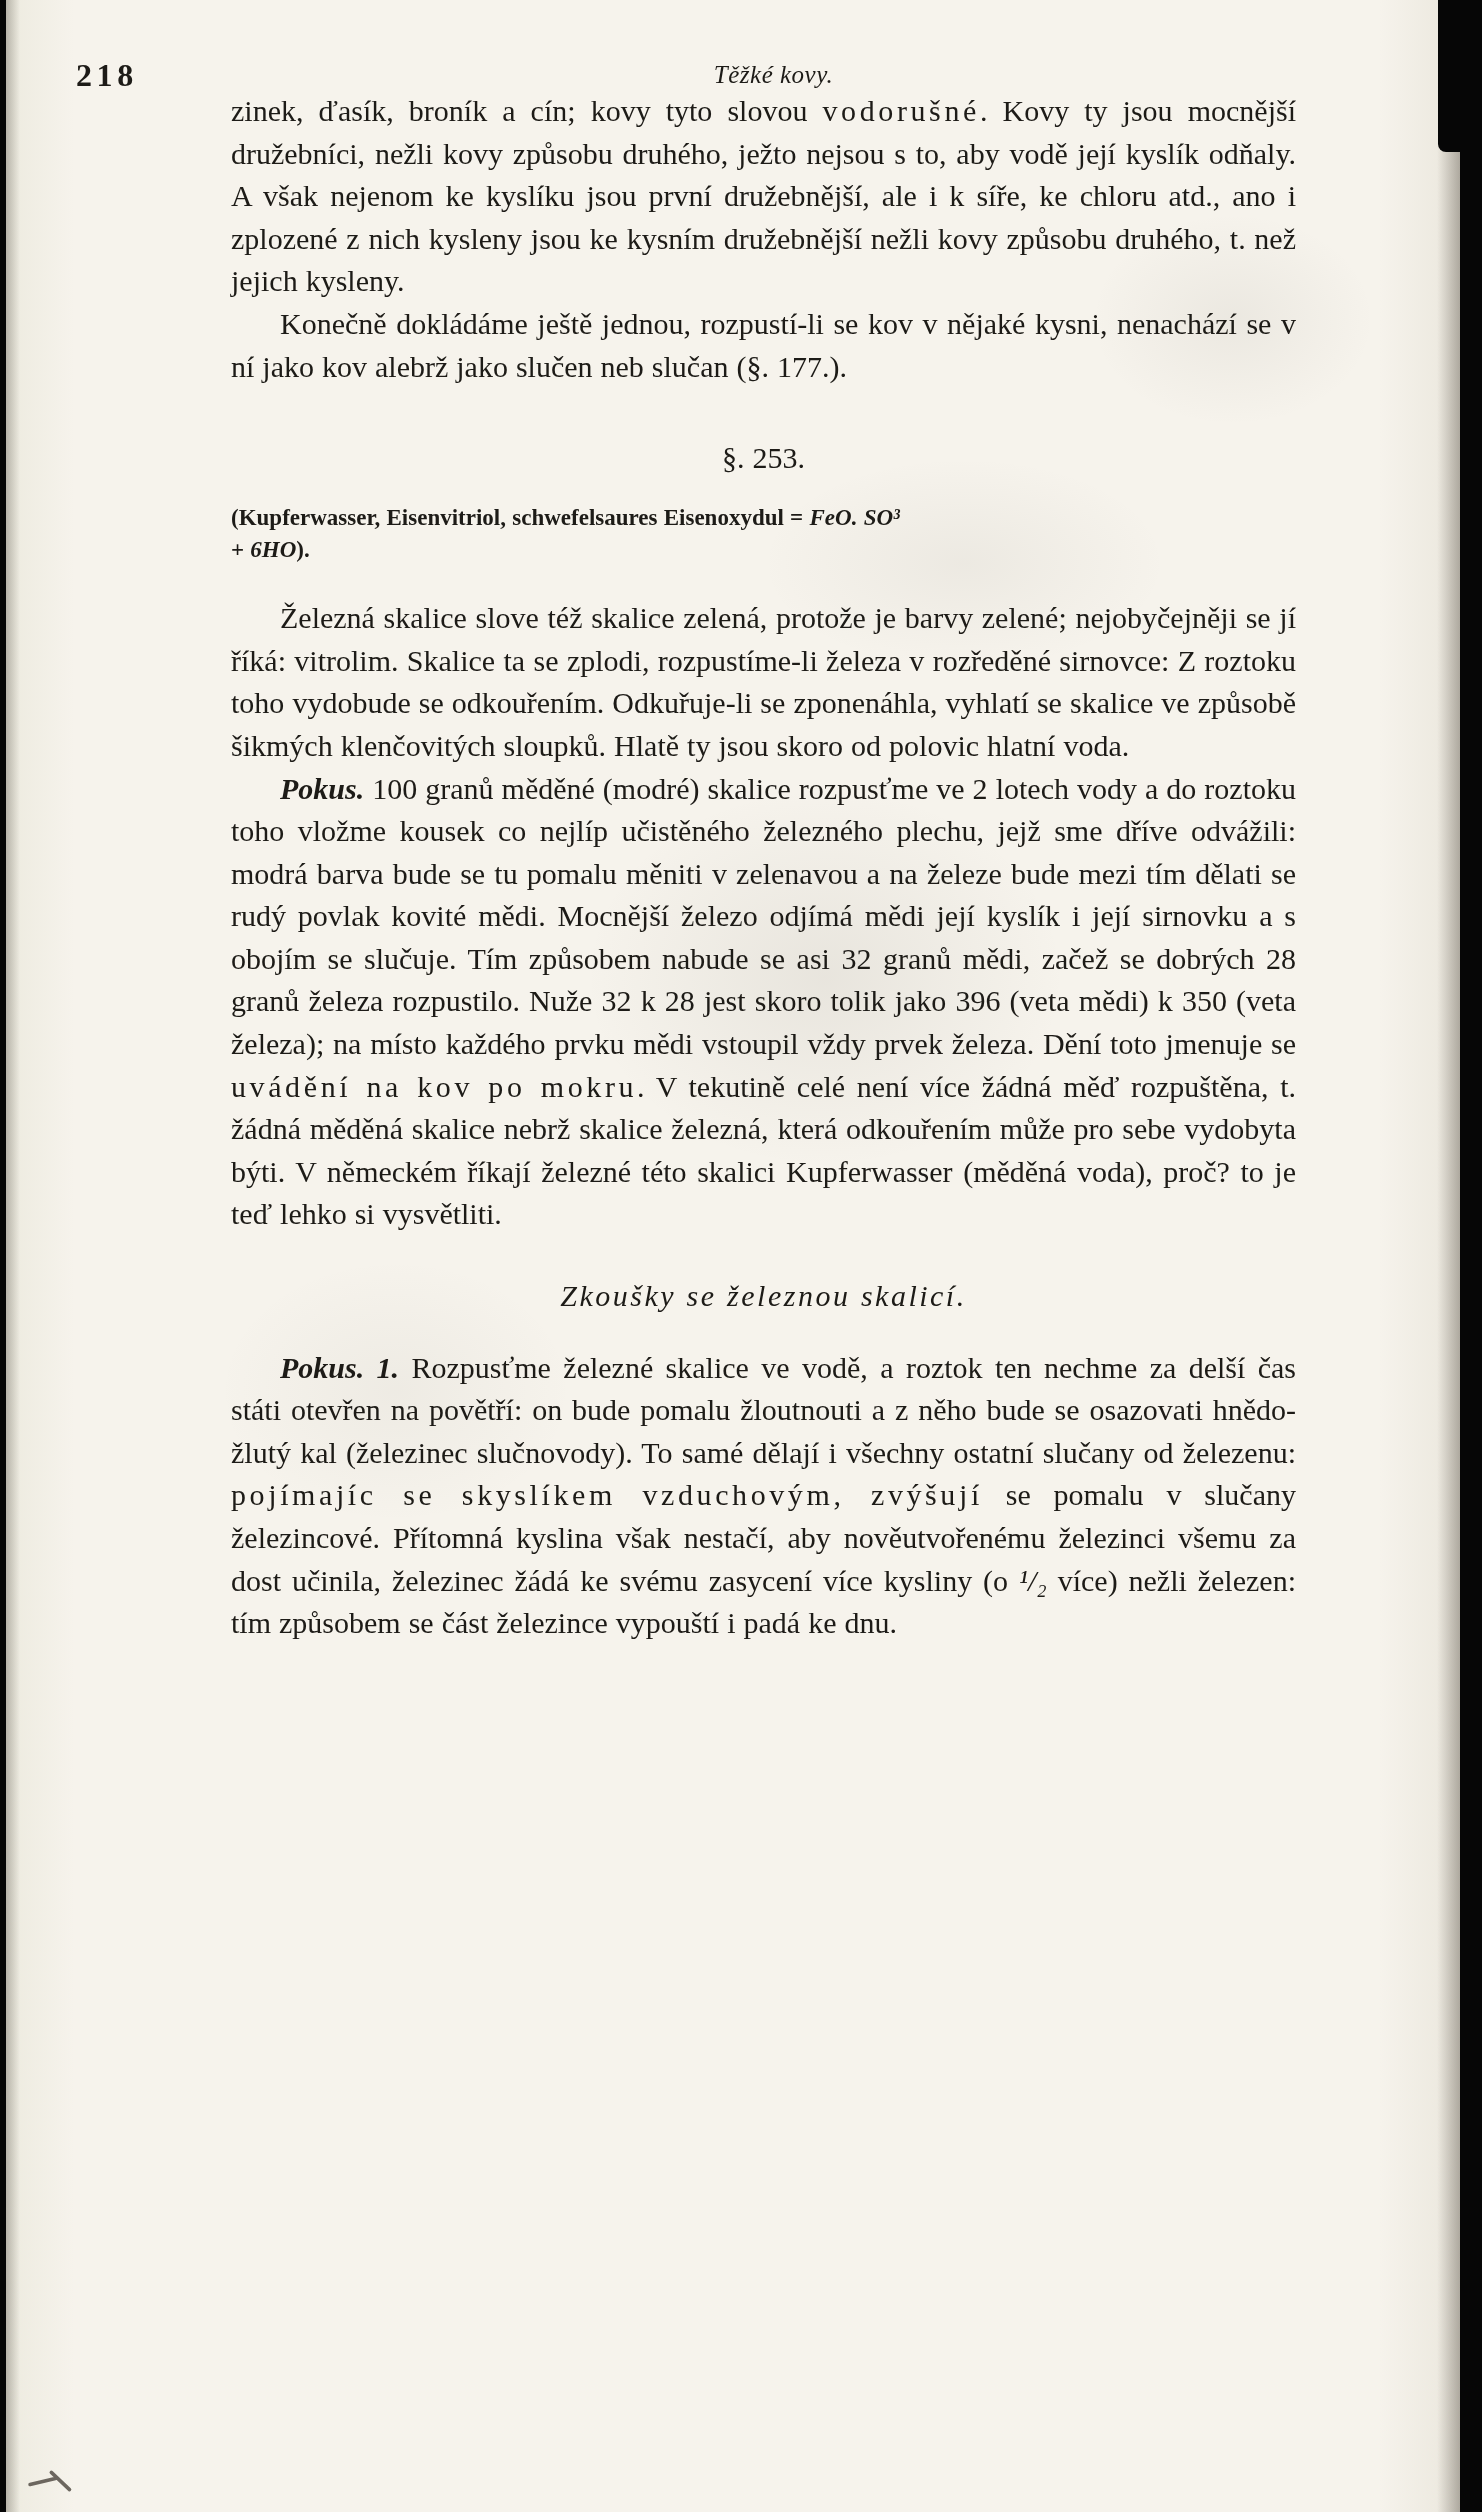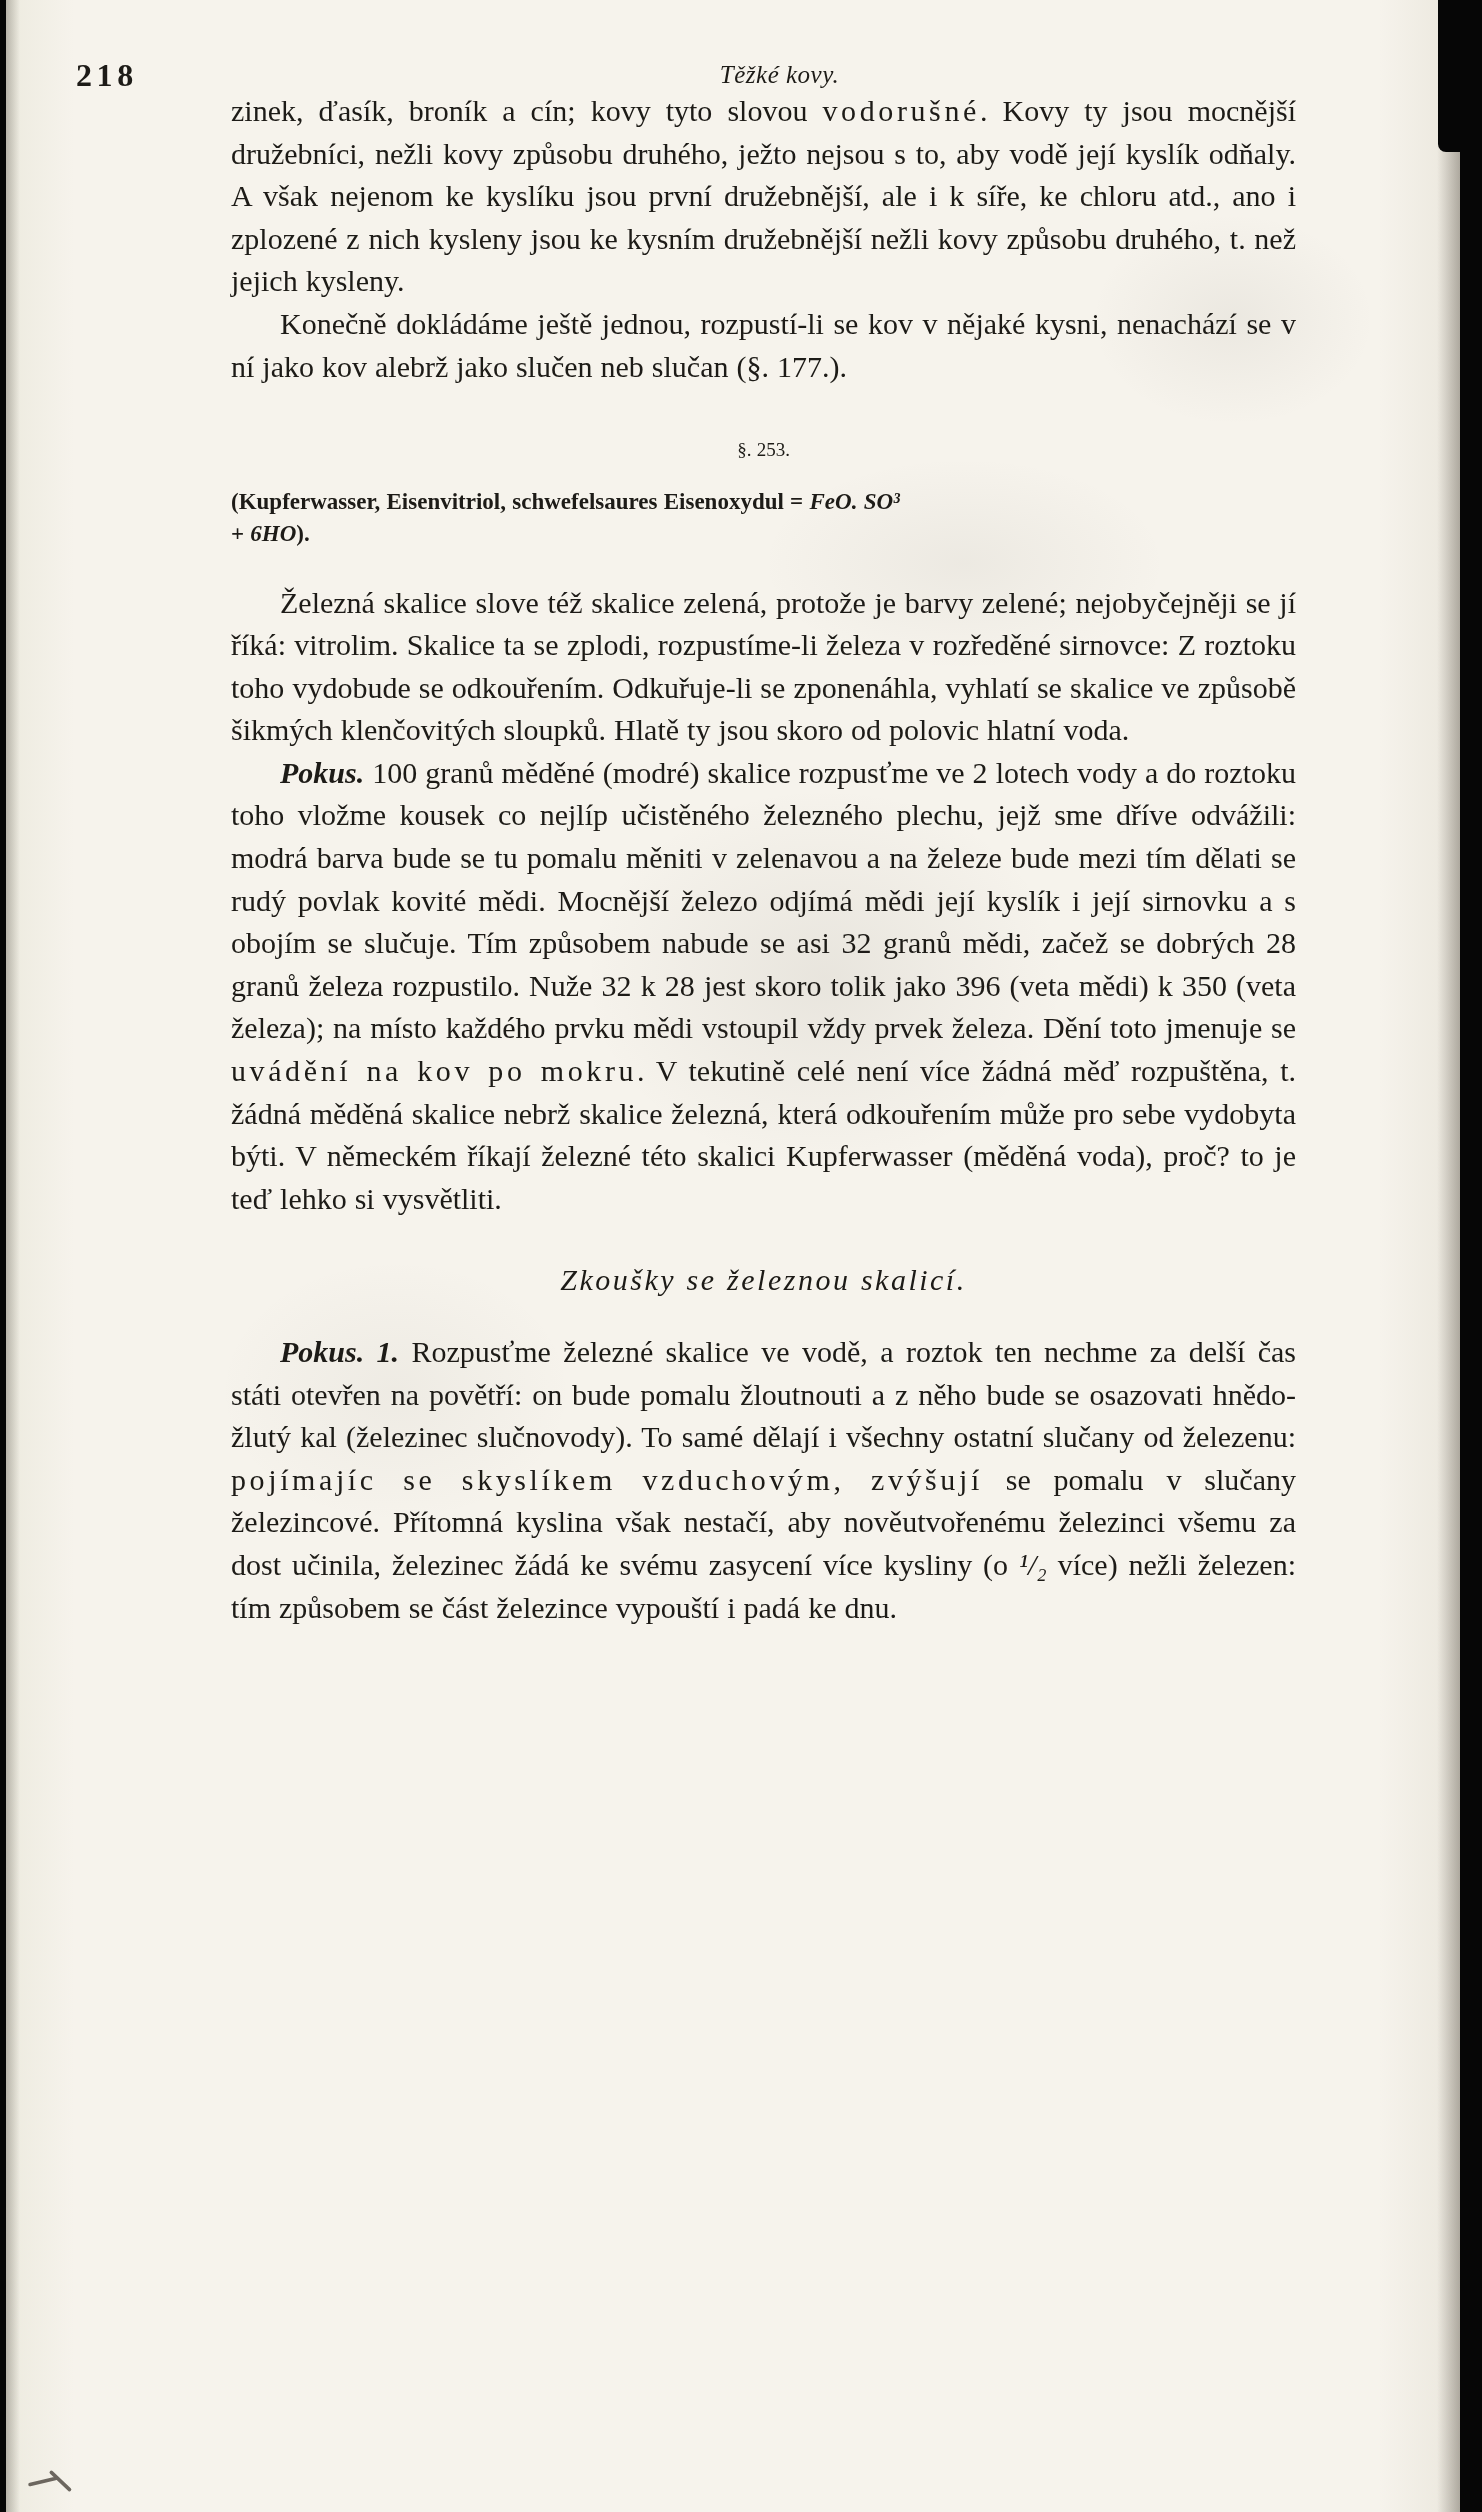--- a/index.html
+++ b/index.html
@@ -23,31 +23,31 @@
       background:radial-gradient(ellipse at center,rgba(110,104,92,.10),transparent 70%);}
   .s2{left:1091px;top:213px;width:284px;height:213px;
       background:radial-gradient(ellipse at center,rgba(110,104,92,.08),transparent 70%);}
   .s3{left:218px;top:1259px;width:355px;height:264px;
       background:radial-gradient(ellipse at center,rgba(110,104,92,.06),transparent 70%);}
   .s4{left:761px;top:457px;width:406px;height:213px;
       background:radial-gradient(ellipse at center,rgba(110,104,92,.07),transparent 70%);}
 
   .pagehead{position:absolute;top:57px;left:0;width:1400px;height:46px;}
   .pagenum{position:absolute;left:76px;top:0;font-size:32px;letter-spacing:4.6px;font-weight:bold;}
-  .runtitle{position:absolute;left:247px;width:1065px;top:4px;text-align:center;
+  .runtitle{position:absolute;left:241px;width:1065px;top:4px;text-align:center;
             font-style:italic;font-size:25px;letter-spacing:0.5px;}
 
   .text-col{
     position:absolute;left:231px;top:90px;width:1065px;
     font-size:30px;line-height:1.42;text-align:justify;
     word-spacing:0.5px;
   }
   .p{margin:0;text-indent:49px;}
   .p.noindent{text-indent:0;}
-  .h-section{margin:49px 0 22px;text-align:center;text-indent:0;font-size:19px;}
+  .h-section{margin:49px 0 22px;text-align:center;text-indent:0;font-size:30px;}
   .h-formula{margin:0 0 13px;text-align:center;font-weight:bold;font-size:31px;letter-spacing:0.3px;text-indent:0;}
   .h-sub{margin:0 0 31px;font-weight:bold;font-size:23px;line-height:1.4;text-indent:0;}
   .h-italic{margin:39px 0 29px;text-align:center;font-style:italic;font-weight:normal;
             font-size:30px;letter-spacing:2.5px;text-indent:0;}
 
   .sp{letter-spacing:3.6px;}
   .bi{font-weight:bold;font-style:italic;}
   .i{font-style:italic;}
 
   .edge-left{position:absolute;left:0;top:0;width:6px;height:100%;background:var(--edge);}

